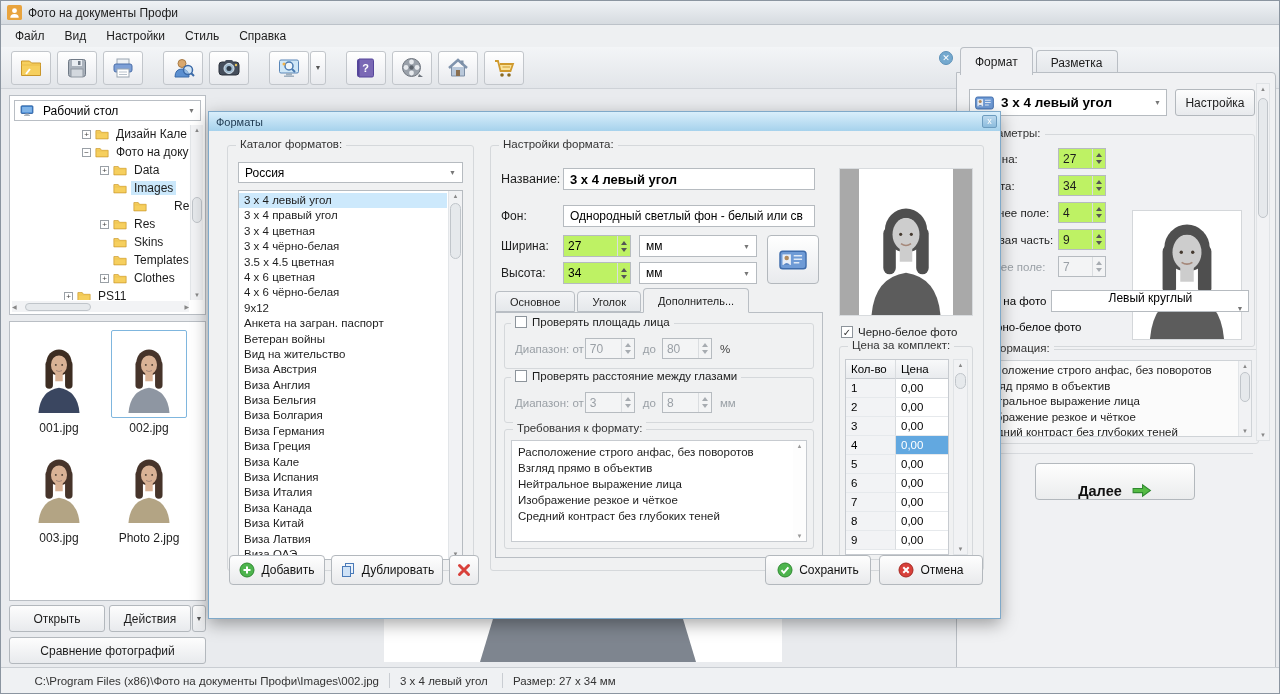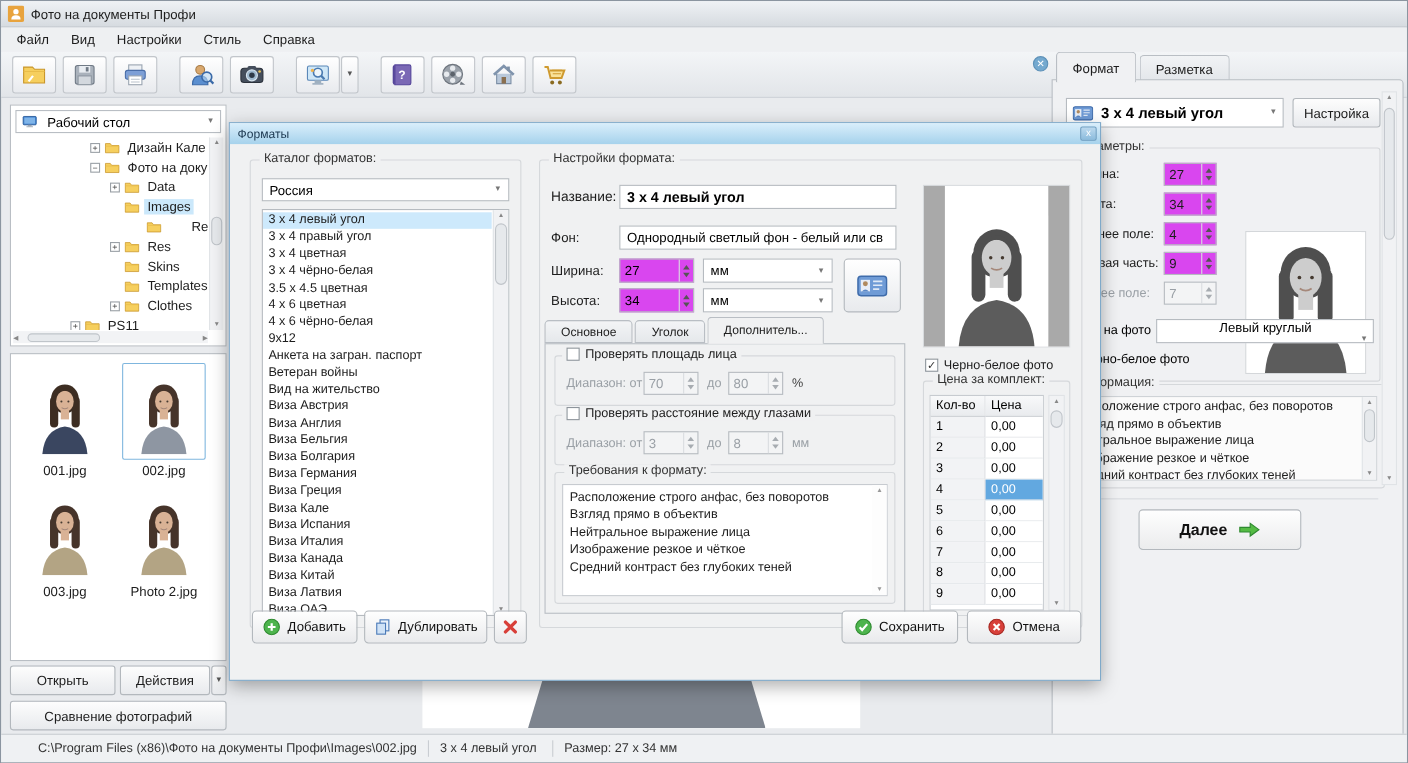--- a/index.html
+++ b/index.html
@@ -72,42 +72,42 @@
   .rpage { position:absolute; left:2px; top:25px; width:320px; height:618px; background:#f0f1f3; border:1px solid #b9bec4; border-radius:0 4px 4px 4px; }
   .fmt-combo { position:absolute; left:12px; top:16px; width:198px; height:27px; border:1px solid #b6bbc0; background:#fff; display:flex; align-items:center; font-weight:bold; font-size:13.5px; padding:0 5px; }
   .fmt-combo svg { width:19px; height:14px; margin-right:7px; display:block; }
   .btn-nastr { left:218px; top:16px; width:80px; }
   .grp { position:absolute; border:1px solid #d5d8db; border-radius:3px; }
   .glabel { position:absolute; top:-8px; left:8px; background:#f0f1f3; padding:0 4px; font-size:11.5px; color:#333; white-space:nowrap; }
   .grp-params { left:6px; top:61px; width:292px; height:213px; }
   .params-rows { position:absolute; left:8px; top:10px; width:154px; }
   .prow2 { height:27px; display:flex; align-items:center; font-size:11.5px; color:#1d1d1d; }
   .plabel { width:86px; flex:none; white-space:nowrap; }
-  .spinbox { width:48px; height:21px; border:1px solid #b6bbc0; background:#d946ef; display:flex; align-items:center; font-size:12px; }
+  .spinbox { width:48px; height:21px; border:1px solid #b6bbc0; background:#bef264; display:flex; align-items:center; font-size:12px; }
   .sval { flex:1; padding-left:4px; }
   .spin { width:13px; height:100%; display:flex; flex-direction:column; align-items:center; justify-content:center; border-left:1px solid #dadde0; }
   .spin i { display:block; width:0; height:0; border-left:3.5px solid transparent; border-right:3.5px solid transparent; margin:1.5px 0; }
   .spin .su { border-bottom:4px solid #555; }
   .spin .sd { border-top:4px solid #555; }
   .prow2.dis .plabel, .dis .sval { color:#9aa0a6; }
   .spinbox.dis { background:#f3f4f5; }
   .spinbox.dis .spin .su { border-bottom-color:#a7acb1; }
   .spinbox.dis .spin .sd { border-top-color:#a7acb1; }
   .rphoto { position:absolute; left:168px; top:75px; width:110px; height:130px; border:1px solid #d4d7da; background:#fff; }
   .rphoto svg { width:100%; height:100%; display:block; }
   .corner-row { position:absolute; left:8px; top:217px; display:flex; align-items:center; font-size:11.5px; }
   .corner-combo { width:198px; height:22px; margin-left:5px; background:#fff; border:1px solid #b6bbc0; display:flex; align-items:center; font-size:12px; padding:0 5px;flex-direction:column; }
   .bw-row { position:absolute; left:8px; top:248px; display:flex; align-items:center; font-size:11.5px; }
   .chk { width:12px; height:12px; border:1px solid #8d949b; background:#fff; display:inline-block; font-size:10px; line-height:11px; text-align:center; color:#333; margin-right:5px; flex:none; }
   .grp-info { left:6px; top:276px; width:296px; height:95px; }
   .info-box { position:absolute; left:6px; top:10px; right:6px; bottom:6px; background:#fbfbfb; border:1px solid #cfd3d7; overflow:hidden; font-size:11.5px; line-height:15.5px; padding:2px 18px 2px 5px; color:#1d1d1d; white-space:nowrap; }
   .ib-scroll { position:absolute; right:7px; top:11px; width:13px; bottom:7px; background:#f1f2f4; border-left:1px solid #e2e5e8; font-size:6px; color:#888; text-align:center; }
   .ibthumb { position:absolute; left:1px; right:1px; top:11px; height:30px; background:#e6e9ec; border:1px solid #c0c5ca; border-radius:6px; }
   .rsep { position:absolute; left:10px; top:380px; right:22px; height:1px; background:#d8dbdf; }
-  .btn-next { position:absolute; left:78px; top:390px; width:148px; height:37px; border:1px solid #b3b8bd; border-radius:4px; background:linear-gradient(#fefefe,#ebeced); display:flex; align-items:center; justify-content:center; font-size:14.5px; font-weight:bold; gap:9px; color:#111; }
+  .btn-next { position:absolute; left:78px; top:390px; width:160px; height:37px; border:1px solid #b3b8bd; border-radius:4px; background:linear-gradient(#fefefe,#ebeced); display:flex; align-items:flex-end; justify-content:center; font-size:14.5px; font-weight:bold; gap:9px; color:#111; }
   .btn-next svg { width:21px; height:17px; display:block; }
   .rscroll { position:absolute; right:5px; top:10px; width:14px; height:358px; background:#f1f2f4; border:1px solid #e0e3e6; font-size:6px; color:#888; text-align:center; }
   .rsthumb { position:absolute; left:1px; right:1px; top:14px; height:120px; background:#e6e9ec; border:1px solid #c0c5ca; border-radius:6px; }
 
   
   .dialog { position:absolute; left:207px; top:110px; width:793px; height:508px; background:#f0f1f2; border:1px solid #7fa9c9; box-shadow:0 5px 16px rgba(0,0,0,.35); z-index:20; }
   .dlgtitle { position:absolute; left:0; top:0; right:0; height:19px; background:linear-gradient(#d9eefb,#a6d2ec); font-size:11px; color:#1c3850; display:flex; align-items:center; padding:0 7px; }
   .dlgclose { position:absolute; right:3px; top:3px; width:15px; height:13px; background:linear-gradient(#bcd9ee,#8cbcdd); border:1px solid #6d9cbf; border-radius:2px; color:#fff; font-size:9px; line-height:11px; text-align:center; }
   .dlg .glabel { background:#f0f1f2; }
   .grp-cat { position:absolute; left:18px; top:33px; width:247px; height:426px; border:1px solid #d5d8db; border-radius:3px; }

